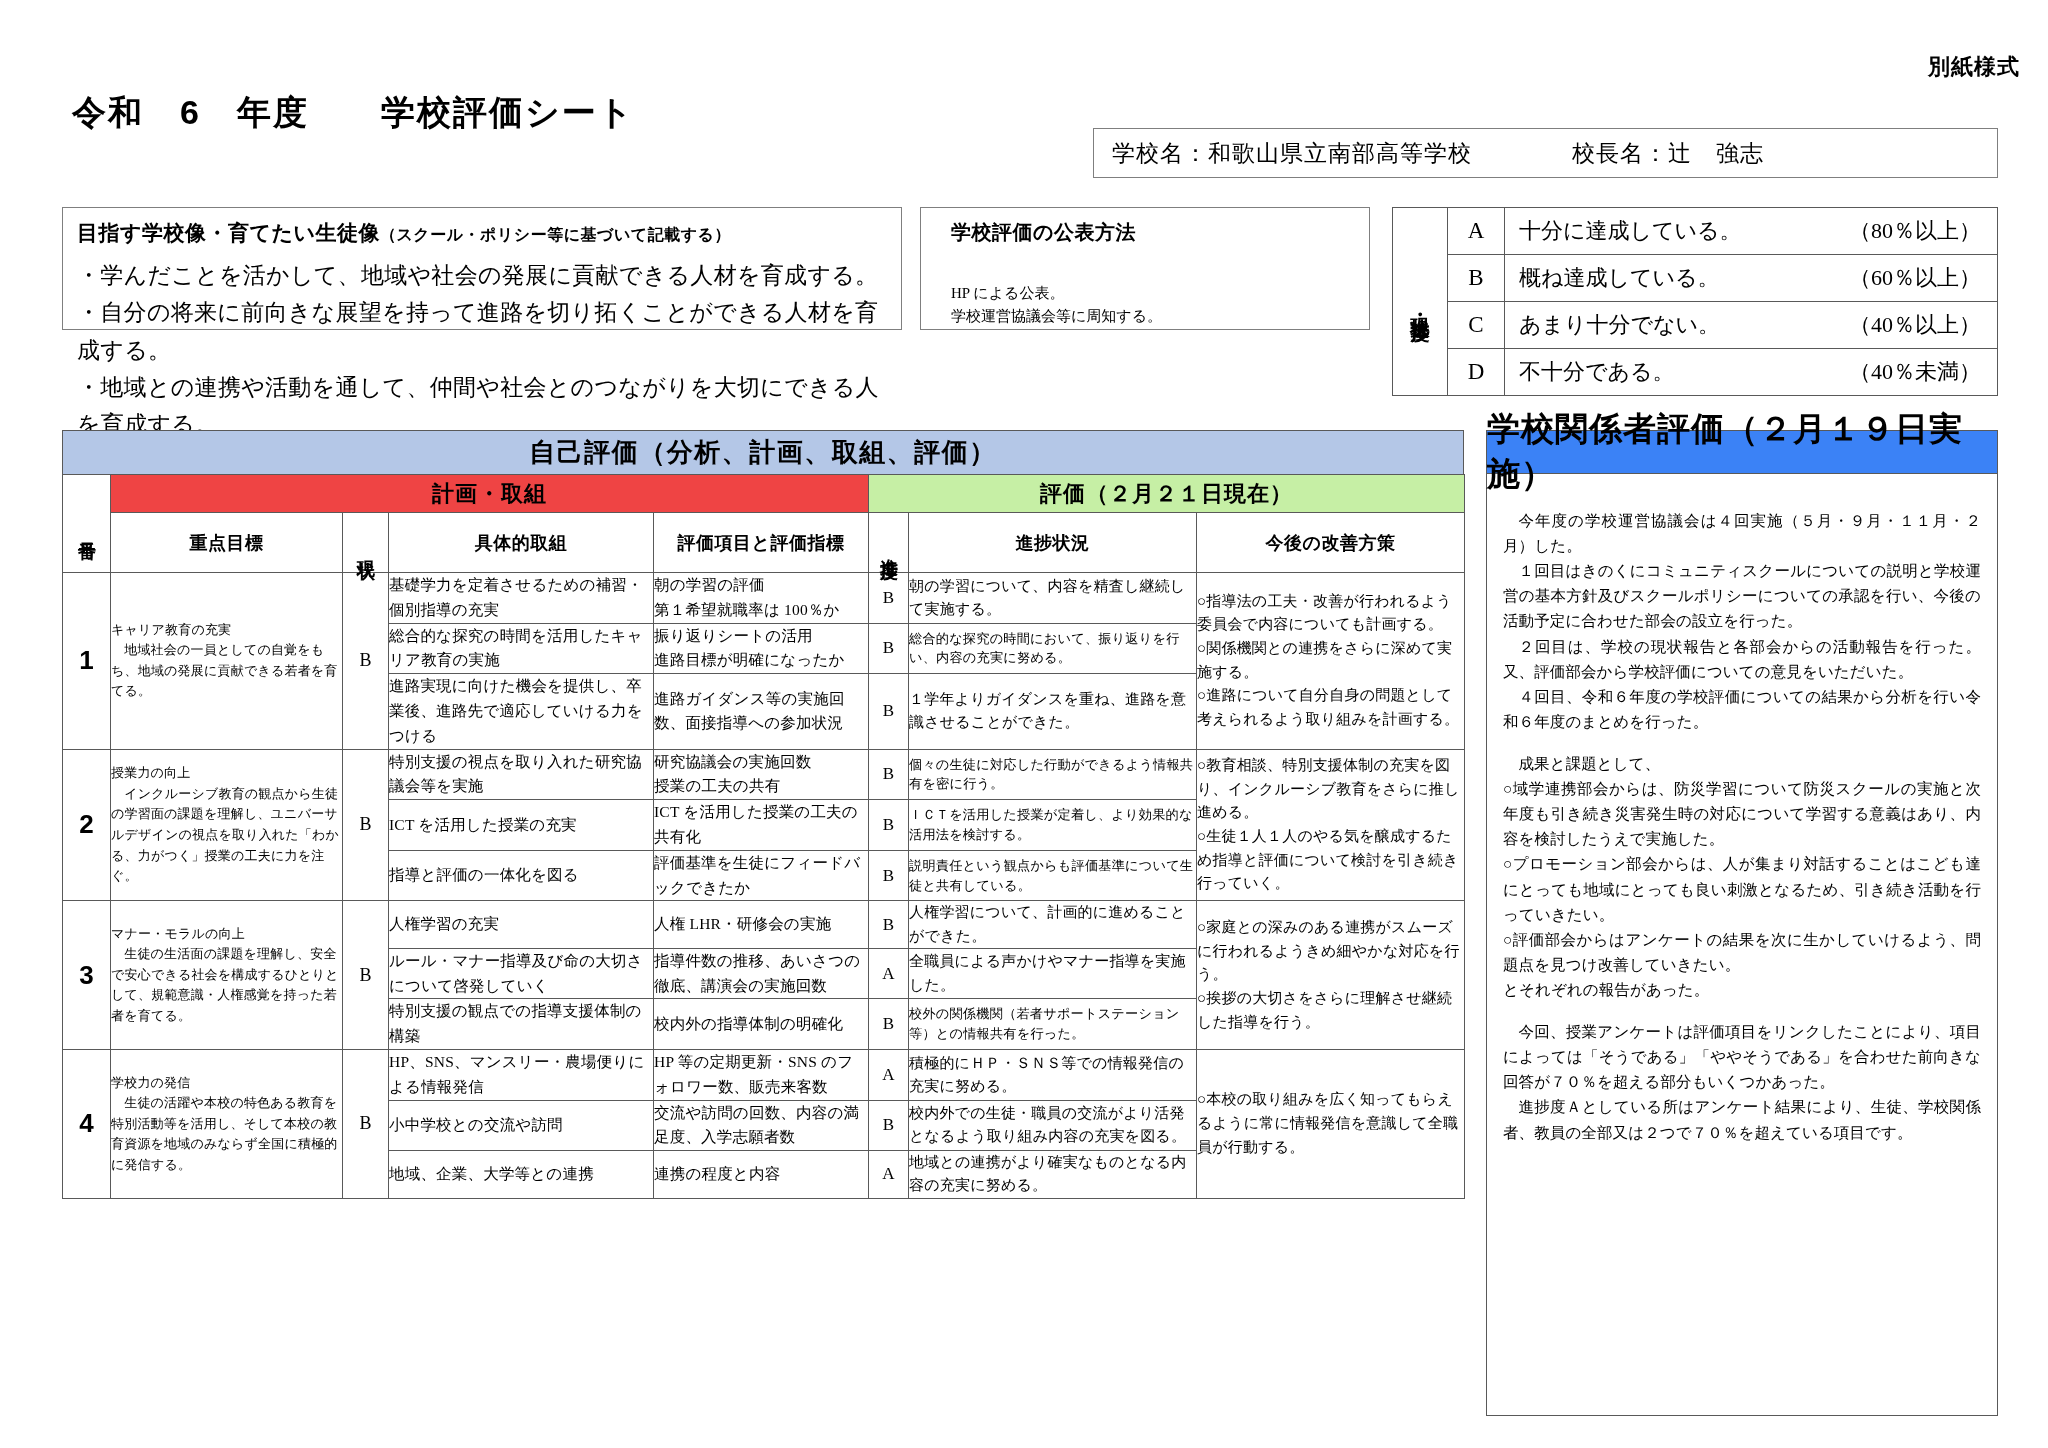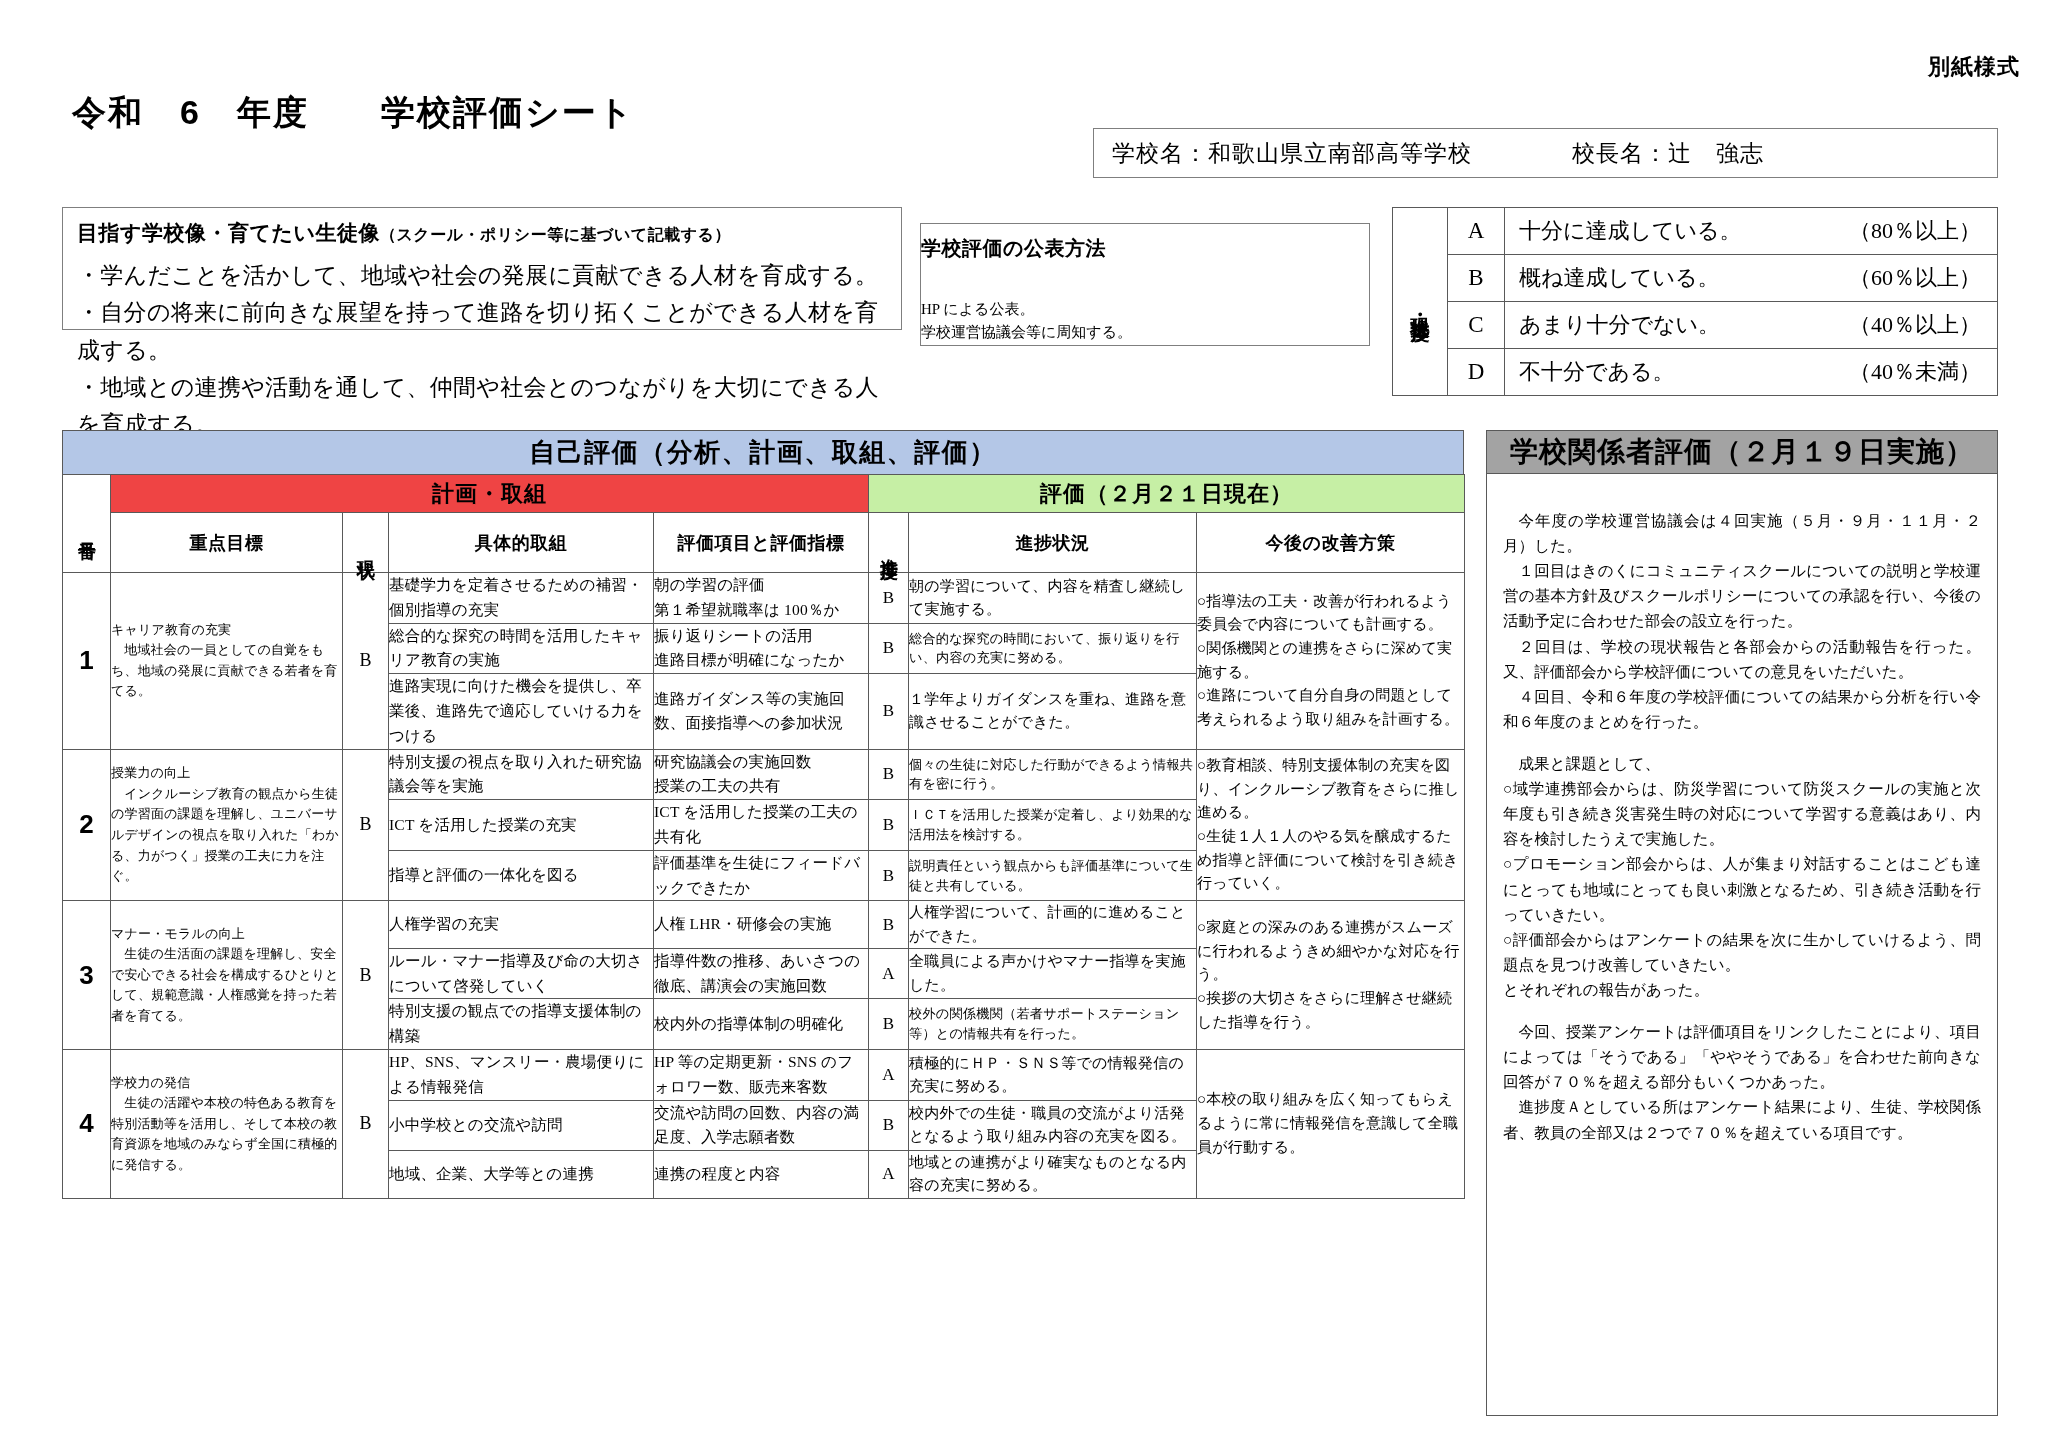--- a/index.html
+++ b/index.html
@@ -45,21 +45,21 @@
   }
   .vision-title .sub{font-size:16px;font-weight:bold;}
   .vision-list{margin-top:10px;}
   .vision-list li{
     list-style:none;font-size:23px;line-height:1.62;letter-spacing:.3px;
   }
   ul{margin:0;padding:0;}
 
   .publish-box{
     position:absolute;left:920px;top:207px;width:450px;height:123px;
-    border:1.5px solid #7f7f7f;box-sizing:border-box;padding:11px 14px 0 0;margin-top:16px;
+    border:1.5px solid #7f7f7f;box-sizing:border-box;padding:11px 14px 0 30px;
   }
   .publish-title{
     font-family:"Liberation Sans","DejaVu Sans",sans-serif;
     font-weight:bold;font-size:20px;letter-spacing:.5px;
   }
   .publish-body{margin-top:36px;}
   .publish-body div{font-size:15px;line-height:1.55;}
 
   
   .legend{
@@ -128,24 +128,24 @@
   .status-cell.small{font-size:13.2px;line-height:1.5;}
   .improve-cell{
     font-size:15px;line-height:1.58;padding:7px 9px;vertical-align:middle;
     letter-spacing:.2px;
   }
   .inner-sep{border-top:1px dotted #808080 !important;}
 
   
   .rel-wrap{position:absolute;left:1486px;top:430px;width:512px;}
   .rel-head{
-    height:44px;background:#a3a3a3;border:1.3px solid #595959;
+    height:44px;background:#3b82f6;border:1.3px solid #595959;
     box-sizing:border-box;display:flex;align-items:center;justify-content:center;
     font-family:"Liberation Sans","DejaVu Sans",sans-serif;
-    font-weight:bold;font-size:28px;letter-spacing:1px;
+    font-weight:bold;font-size:33px;letter-spacing:1px;
   }
   .rel-body{
     border:1px solid #595959;border-top:none;box-sizing:border-box;
     height:942px;padding:34px 16px 0 16px;
   }
   .rel-body p{
     margin:0;font-size:15.5px;line-height:1.62;letter-spacing:.1px;text-align:justify;
   }
   .rel-body p.ind{text-indent:1em;}
   .rel-body p.gap{margin-top:17px;}

